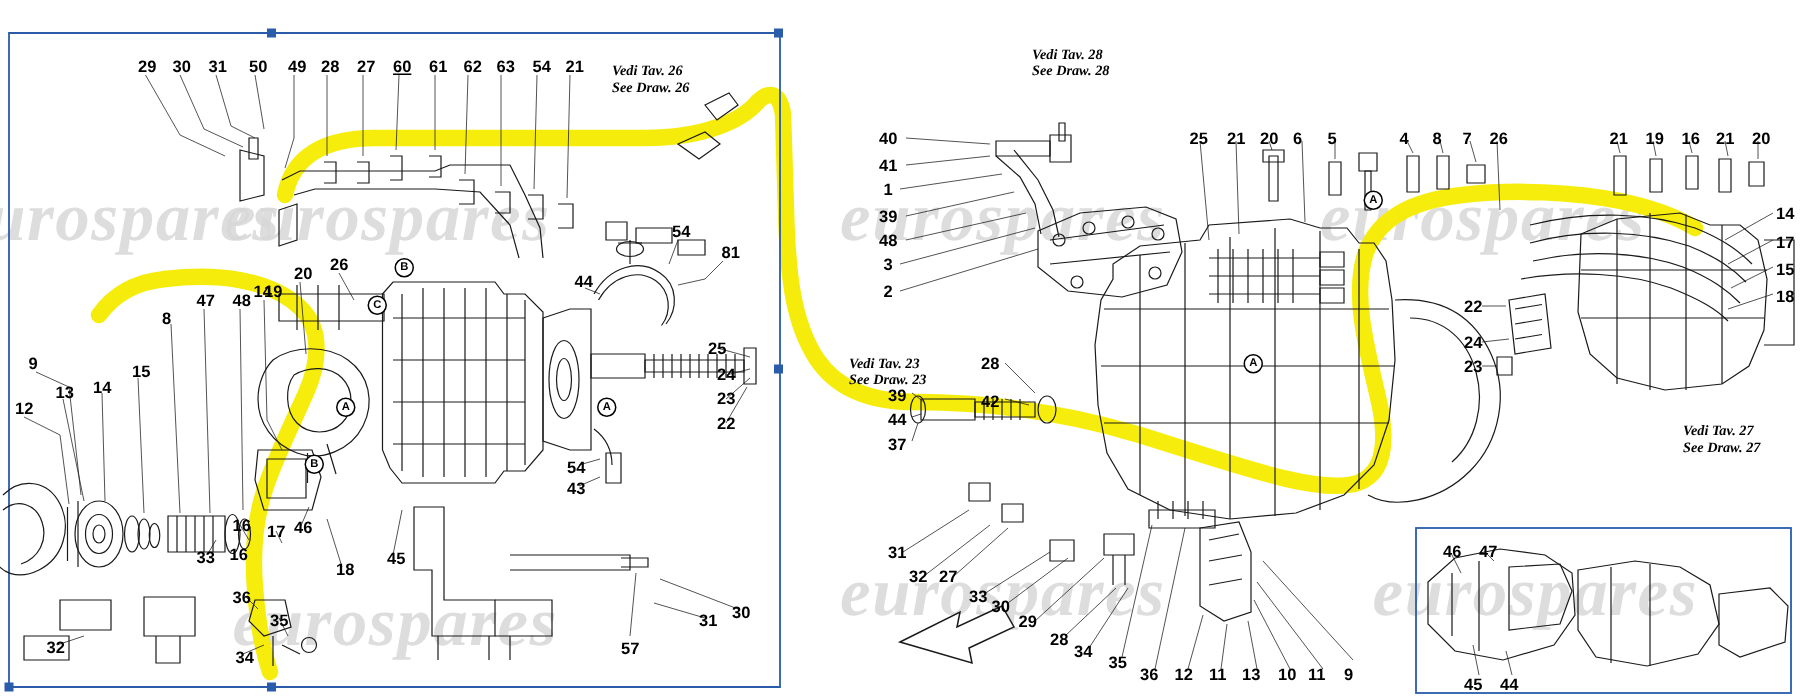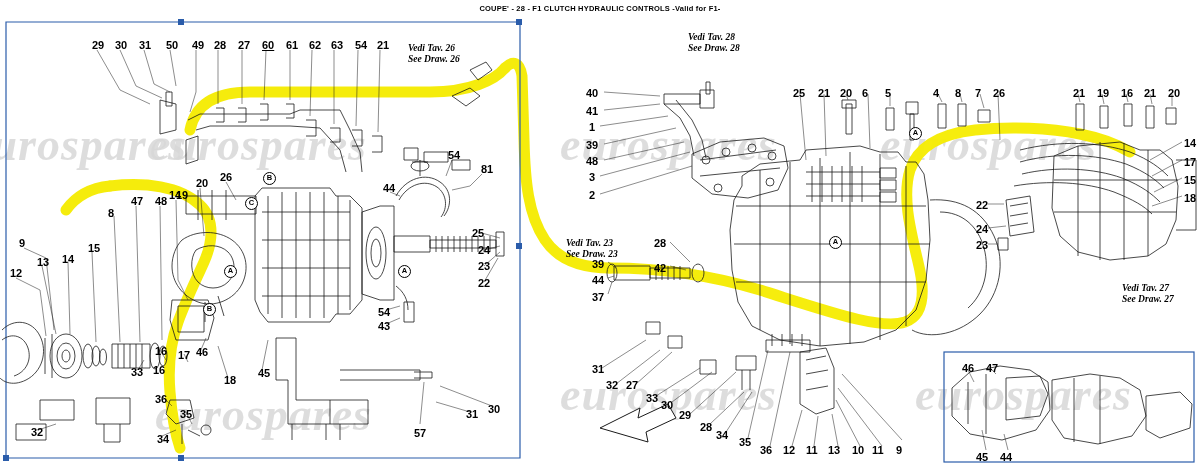--- a/index.html
+++ b/index.html
@@ -399,21 +399,20 @@
       <path d="M992,370 L996,374"></path>
       <path d="M986,450 L982,430"></path>
       <path d="M1008,450 L1004,434"></path>
     </g>
 
     <g fill="#ffffff" stroke="#1a1a1a" stroke-width="1">
       <path d="M600,428 L640,408 L638,418 L668,404 L676,418 L646,432 L648,442 Z"></path>
     </g>
   </svg>
 
-  <div id="title">COUPE' - 28 - F1 CLUTCH HYDRAULIC CONTROLS -Valid for F1-</div>
 
   <div class="note" style="left:408px;top:43px;">
     <div>Vedi Tav. 26</div>
     <div>See Draw. 26</div>
   </div>
   <div class="note" style="left:688px;top:32px;">
     <div>Vedi Tav. 28</div>
     <div>See Draw. 28</div>
   </div>
   <div class="note" style="left:566px;top:238px;">

